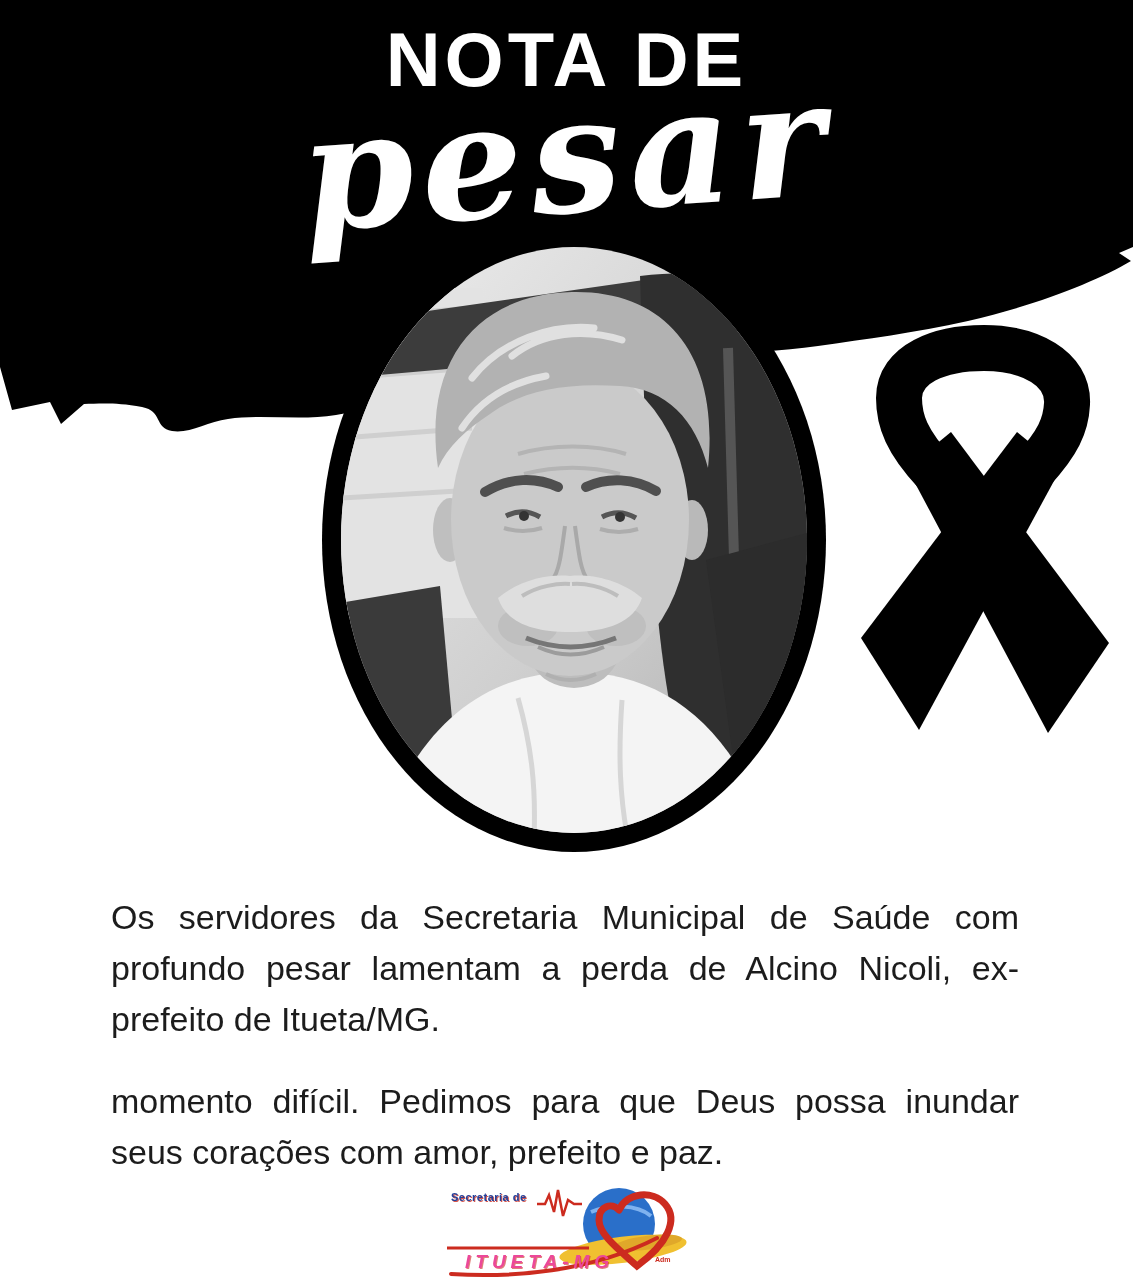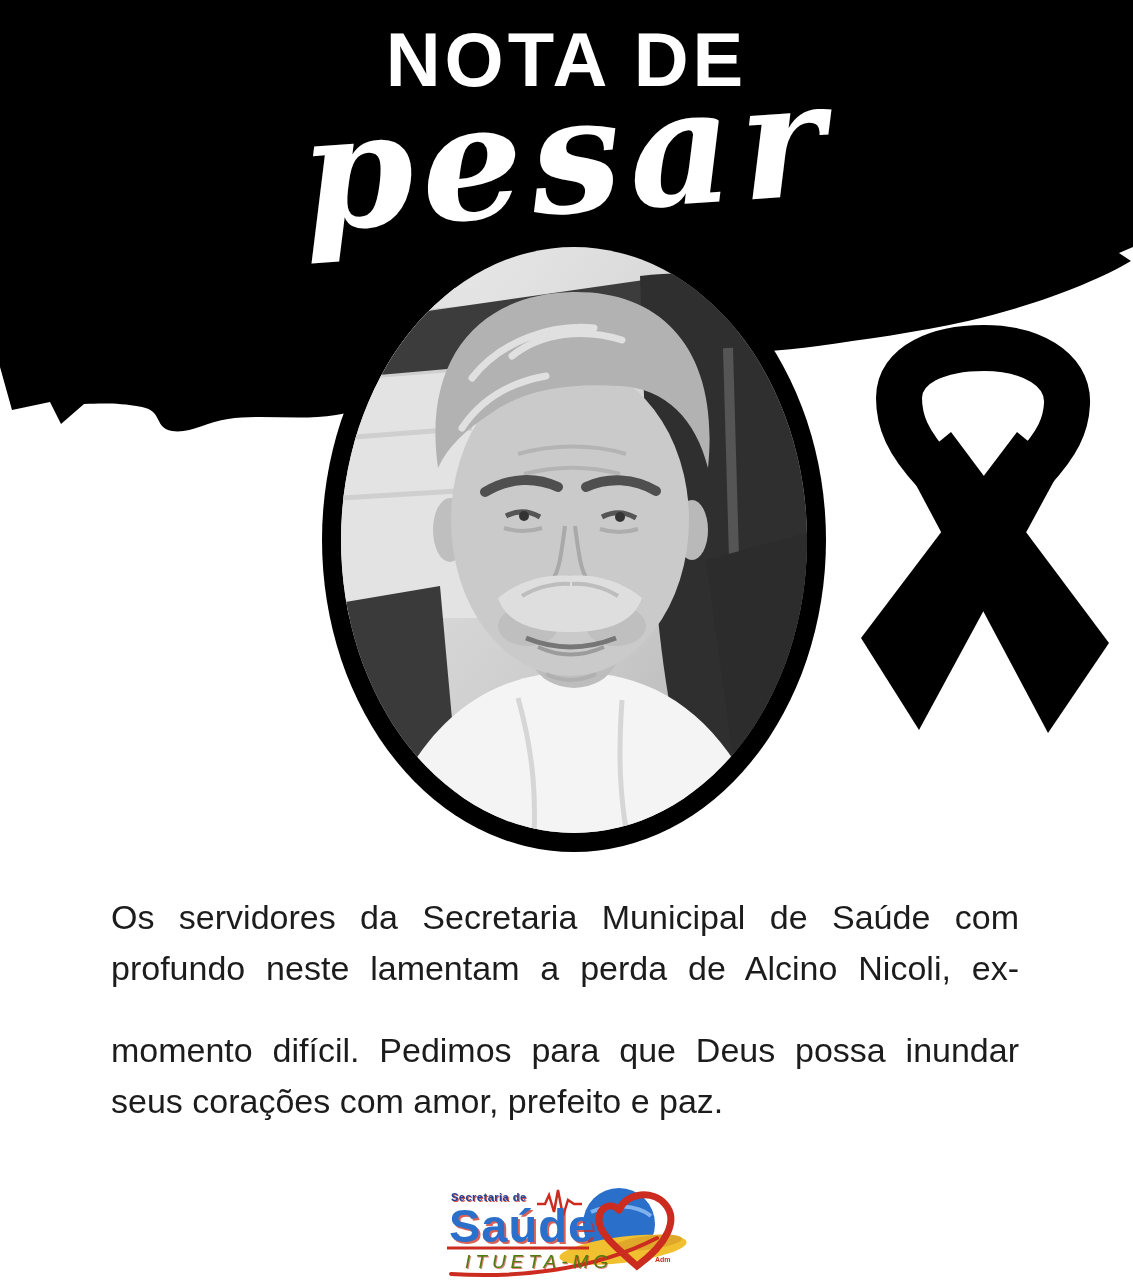--- a/index.html
+++ b/index.html
@@ -51,22 +51,22 @@
   .logo-top {
     position:absolute; left:10px; top:9px; font-size:11px; font-weight:bold;
     color:#23409a; text-shadow:1px 1px 0 rgba(204,43,31,.8); letter-spacing:0.5px;
   }
   .logo-main {
     position:absolute; left:8px; top:20px; font-size:47px; font-weight:800;
     color:#2a6fc9; text-shadow:2px 2px 0 rgba(204,43,31,.75); letter-spacing:1px;
     line-height:1;
   }
   .logo-city {
-    position:absolute; left:24px; top:69px; font-size:19px; font-weight:normal; font-style:italic;
-    color:#4d7c0f; letter-spacing:5px; text-shadow:1px 1px 0 rgba(204,43,31,.6);
+    position:absolute; left:24px; top:69px; font-size:19px; font-weight:bold; font-style:italic;
+    color:#ec4899; letter-spacing:5px; text-shadow:1px 1px 0 rgba(204,43,31,.6);
   }
   .logo-fine {
     position:absolute; left:214px; top:74px; font-size:7px; color:#cc2b1f; font-weight:bold;
     line-height:1.1;
   }
 </style>
 </head>
 <body>
 
 <div class="canvas">
@@ -166,21 +166,22 @@
       <polygon points="52,146 96,110 254,321 193,411"></polygon>
       <polygon points="162,110 206,146 64,408 6,316"></polygon>
     </g>
     <path d="M80,150 C52,120 44,99 44,76 C44,42 84,26 129,26
              C174,26 214,46 212,82 C211,103 203,121 178,148" fill="none" stroke="#000000" stroke-width="46"></path>
   </svg>
 
   <div class="bodytext">
     <div class="para">
       <div class="jline">Os servidores da Secretaria Municipal de Saúde com</div>
-      <div class="jline">profundo neste lamentam a perda de Alcino Nicoli, ex-</div>
+      <div class="jline">profundo pesar lamentam a perda de Alcino Nicoli, ex-</div>
+      <div class="jline last">prefeito de Itueta/MG.</div>
     </div>
     <div class="para">
       <div class="jline">momento difícil. Pedimos para que Deus possa inundar</div>
       <div class="jline last">seus corações com amor, prefeito e paz.</div>
     </div>
   </div>
 
   <div class="logo">
     <svg class="logo-art" viewBox="0 0 252 96">
 
@@ -193,18 +194,17 @@
       </g>
 
       <path d="M178,28 C186,10 212,8 224,22 C238,38 226,62 196,84 C176,66 158,52 158,38 C158,24 171,20 178,28" fill="none" stroke="#cc2b1f" stroke-width="7" stroke-linecap="round"></path>
 
       <polyline points="96,22 104,22 108,13 113,30 117,8 122,34 127,18 133,22 141,22" fill="none" stroke="#cc2b1f" stroke-width="2.5"></polyline>
 
       <path d="M10,92 C70,96 150,90 216,56" fill="none" stroke="#cc2b1f" stroke-width="4" stroke-linecap="round"></path>
       <path d="M6,66 L148,66" stroke="#cc2b1f" stroke-width="3"></path>
     </svg>
     <div class="logo-top">Secretaria de</div>
-    <div class="logo-main">Saúde</div>
     <div class="logo-city">ITUETA-MG</div>
     <div class="logo-fine">Adm</div>
   </div>
 
 </div>
 
 </body></html>

